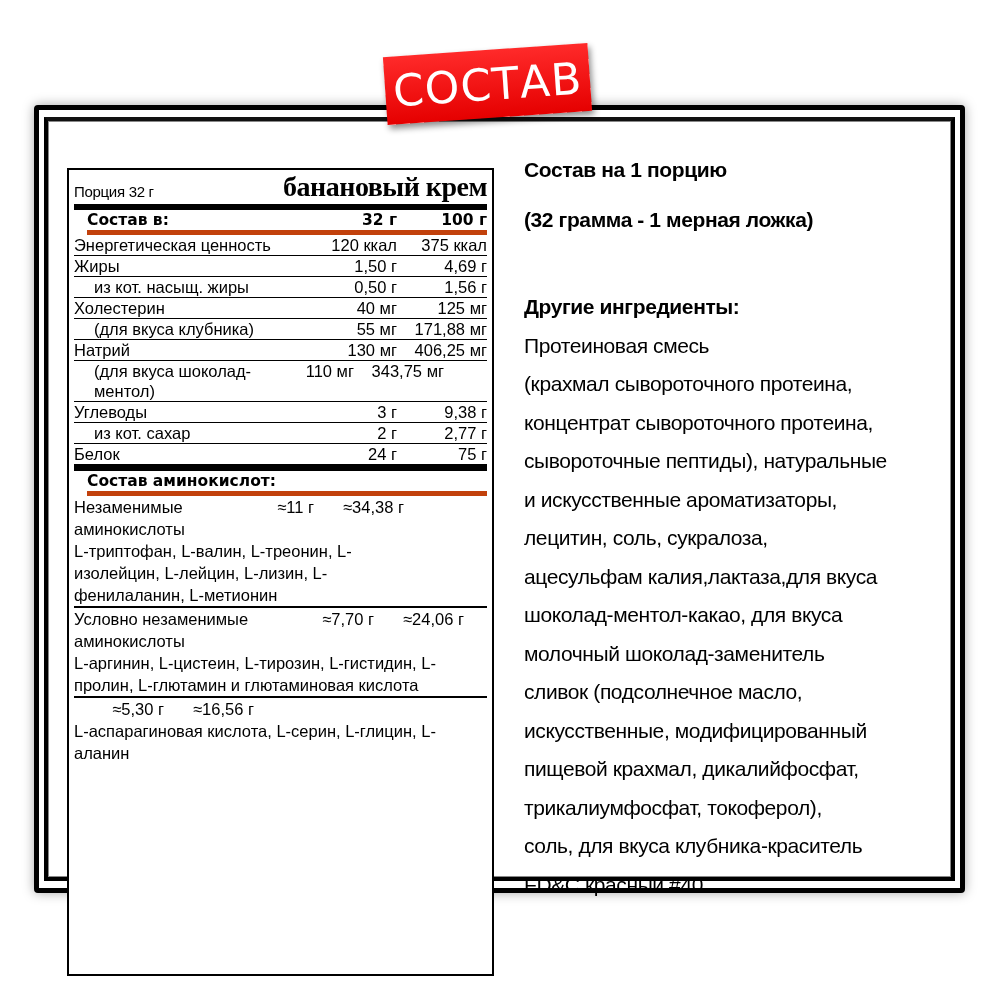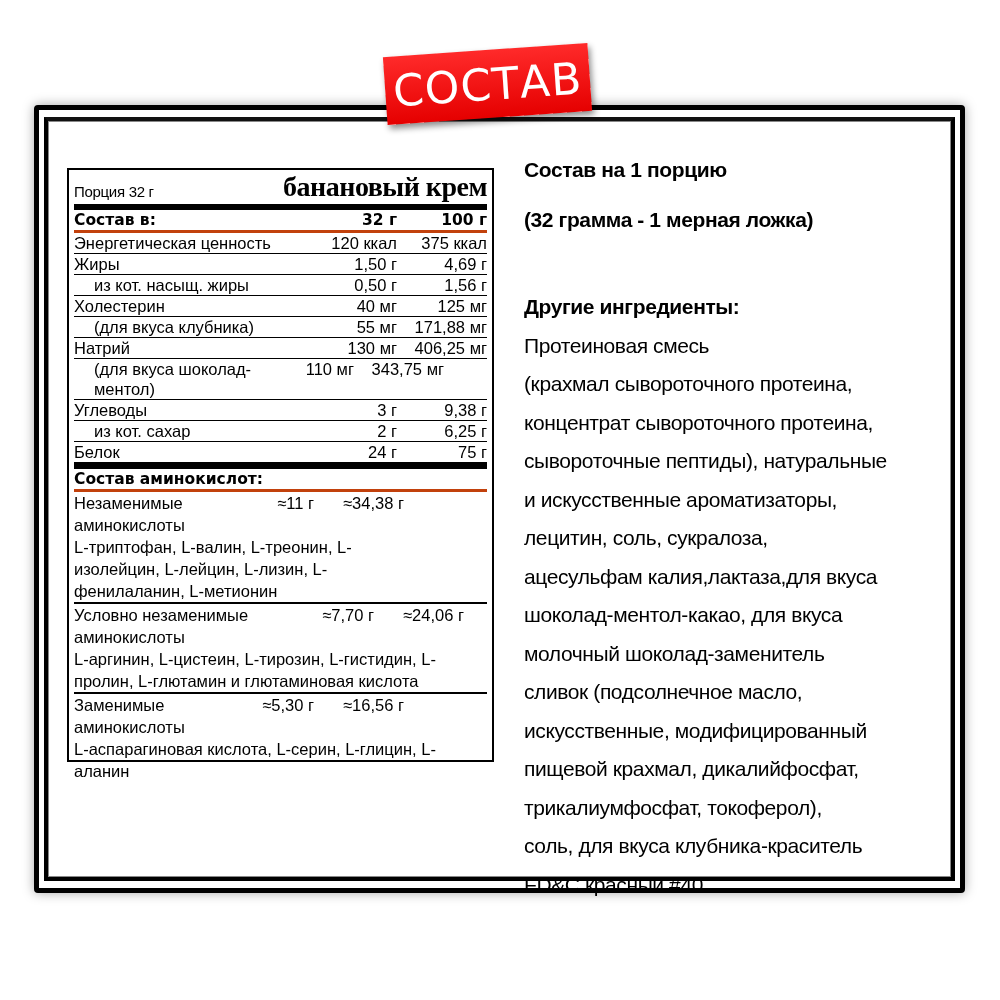--- a/index.html
+++ b/index.html
@@ -21,29 +21,29 @@
       position:absolute; left:385px; top:50px; width:205px; height:68px;
       background:linear-gradient(#ff2a2a, #e50000);
       transform:rotate(-4deg);
       box-shadow:2px 4px 6px rgba(0,0,0,0.45);
       display:flex; align-items:center; justify-content:center; z-index:5;
     }
     .badge span {
       color:#fff; font-family:"DejaVu Sans", sans-serif; font-size:44px; letter-spacing:1px;
     }
     .table {
-      position:absolute; left:67px; top:168px; width:427px; height:594px;
+      position:absolute; left:67px; top:168px; width:427px; height:808px;
       border:2px solid #000; background:#fff; box-sizing:border-box; padding:0 5px;
       font-size:16.5px;
     }
     .hdr { display:flex; justify-content:space-between; align-items:flex-end; height:34px; border-bottom:6px solid #000; }
     .hdr .portion { font-size:15px; padding-bottom:4px; letter-spacing:-0.3px; }
     .hdr .flavor { font-weight:bold; font-size:28px; font-family:Liberation Serif, serif; padding-bottom:1px; letter-spacing:-0.5px; }
     .row { display:flex; border-bottom:1.5px solid #000; line-height:20px; }
-    .row.thick { border-bottom:3px solid #c2410c; }
+    .row.thick { border-bottom:5px solid #c2410c;margin-left:13px; }
     .row.heavy { border-bottom:7px solid #000; }
     .row .lbl { flex:1; }
     .row .v1 { width:90px; text-align:right; white-space:nowrap; }
     .row .v2 { width:90px; text-align:right; white-space:nowrap; }
     .row.bold { font-weight:bold; font-family:"DejaVu Sans", sans-serif; font-size:15.5px; }
     .indent { padding-left:20px; }
     .amino { border-bottom:2px solid #000; line-height:22px; }
     .amino:last-child { border-bottom:none; }
     .amino .top { display:flex; }
     .amino .top .lbl { flex:1; }
@@ -113,21 +113,21 @@
     <span class="v2">343,75 мг</span>
   </div>
   <div class="row">
     <span class="lbl">Углеводы</span>
     <span class="v1">3 г</span>
     <span class="v2">9,38 г</span>
   </div>
   <div class="row">
     <span class="lbl indent">из кот. сахар</span>
     <span class="v1">2 г</span>
-    <span class="v2">6,25 г</span>
+    <span class="v2">2,77 г</span>
   </div>
   <div class="row heavy">
     <span class="lbl">Белок</span>
     <span class="v1">24 г</span>
     <span class="v2">75 г</span>
   </div>
   <div class="row bold thick">
     <span class="lbl">Состав аминокислот:</span>
   </div>
   <div class="amino">
@@ -141,21 +141,20 @@
   <div class="amino">
     <div class="top">
       <span class="lbl" style="max-width:210px;">Условно незаменимые аминокислоты</span>
       <span class="v1">≈7,70 г</span>
       <span class="v2">≈24,06 г</span>
     </div>
     <div>L-аргинин, L-цистеин, L-тирозин, L-гистидин, L-пролин, L-глютамин и глютаминовая кислота</div>
   </div>
   <div class="amino">
     <div class="top">
-      <span class="lbl" style="max-width:150px;">Заменимые аминокислоты</span>
       <span class="v1">≈5,30 г</span>
       <span class="v2">≈16,56 г</span>
     </div>
     <div>L-аспарагиновая кислота, L-серин, L-глицин, L-аланин</div>
   </div>
 </div>
 
 <div class="right">
   <div class="b">Состав на 1 порцию</div>
   <div class="b">(32 грамма - 1 мерная ложка)</div>

